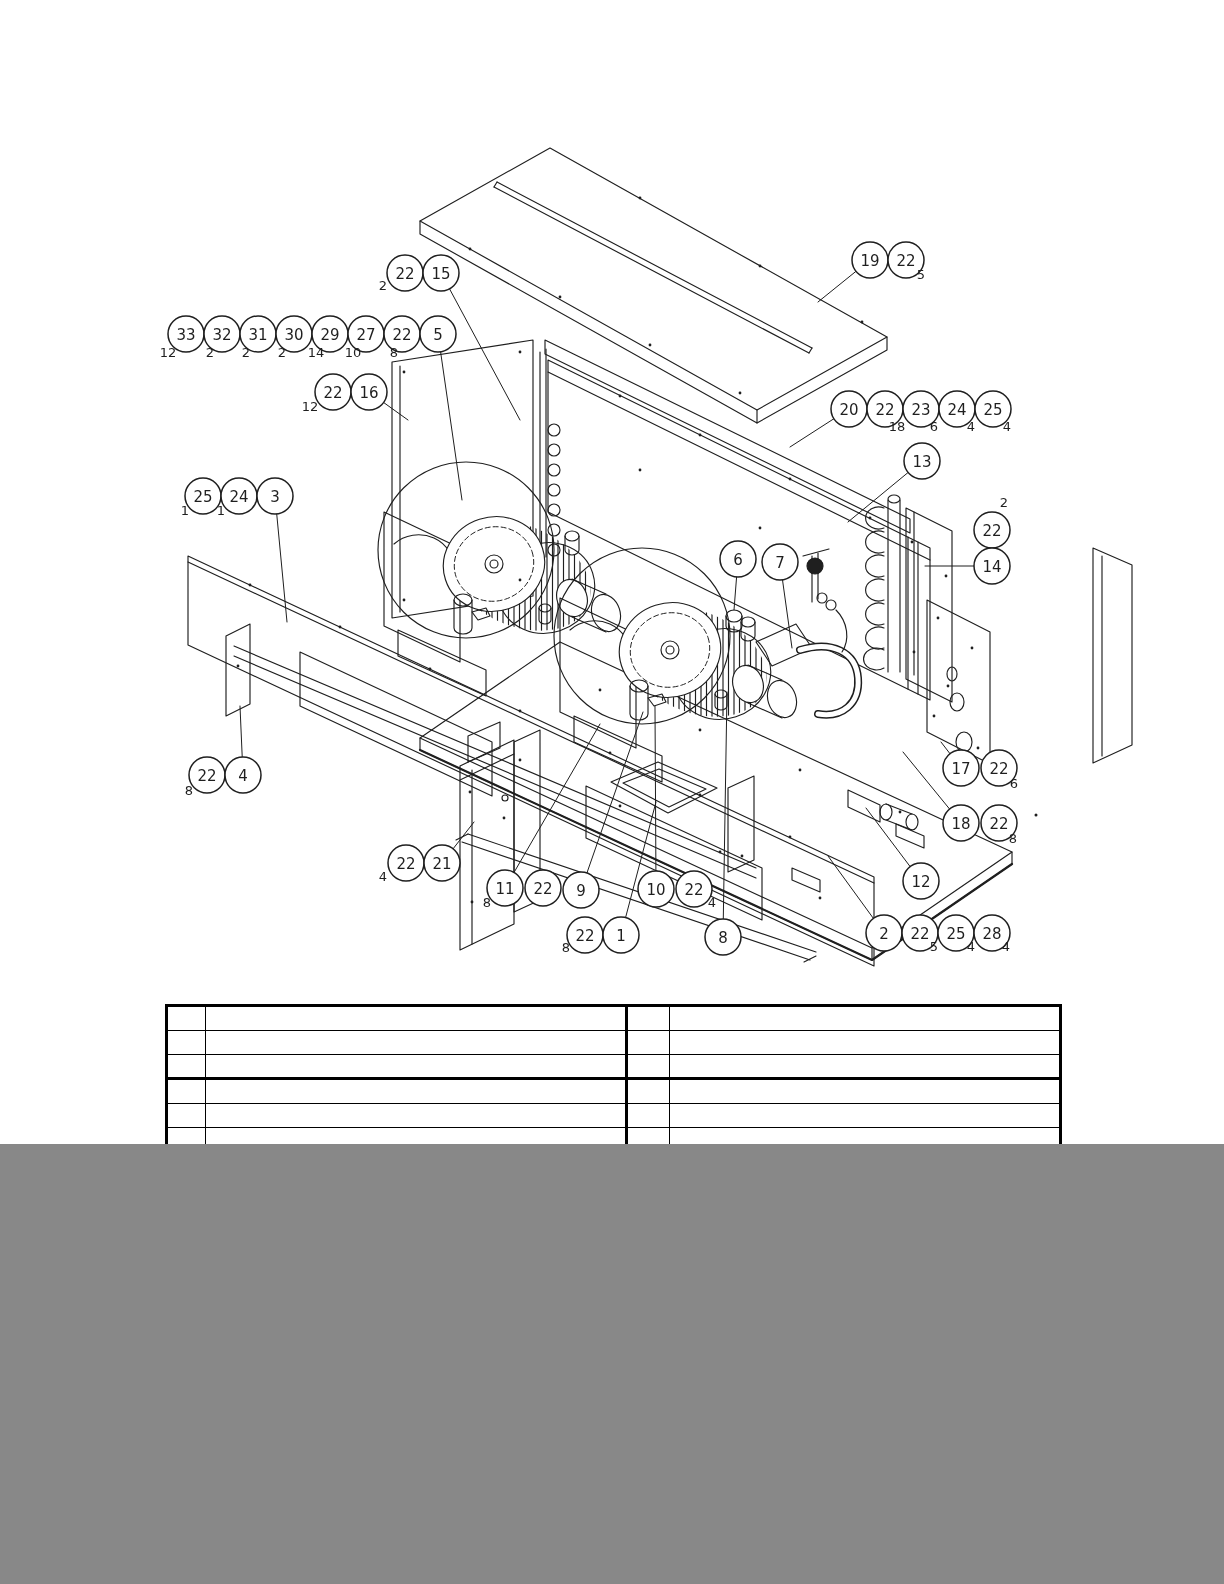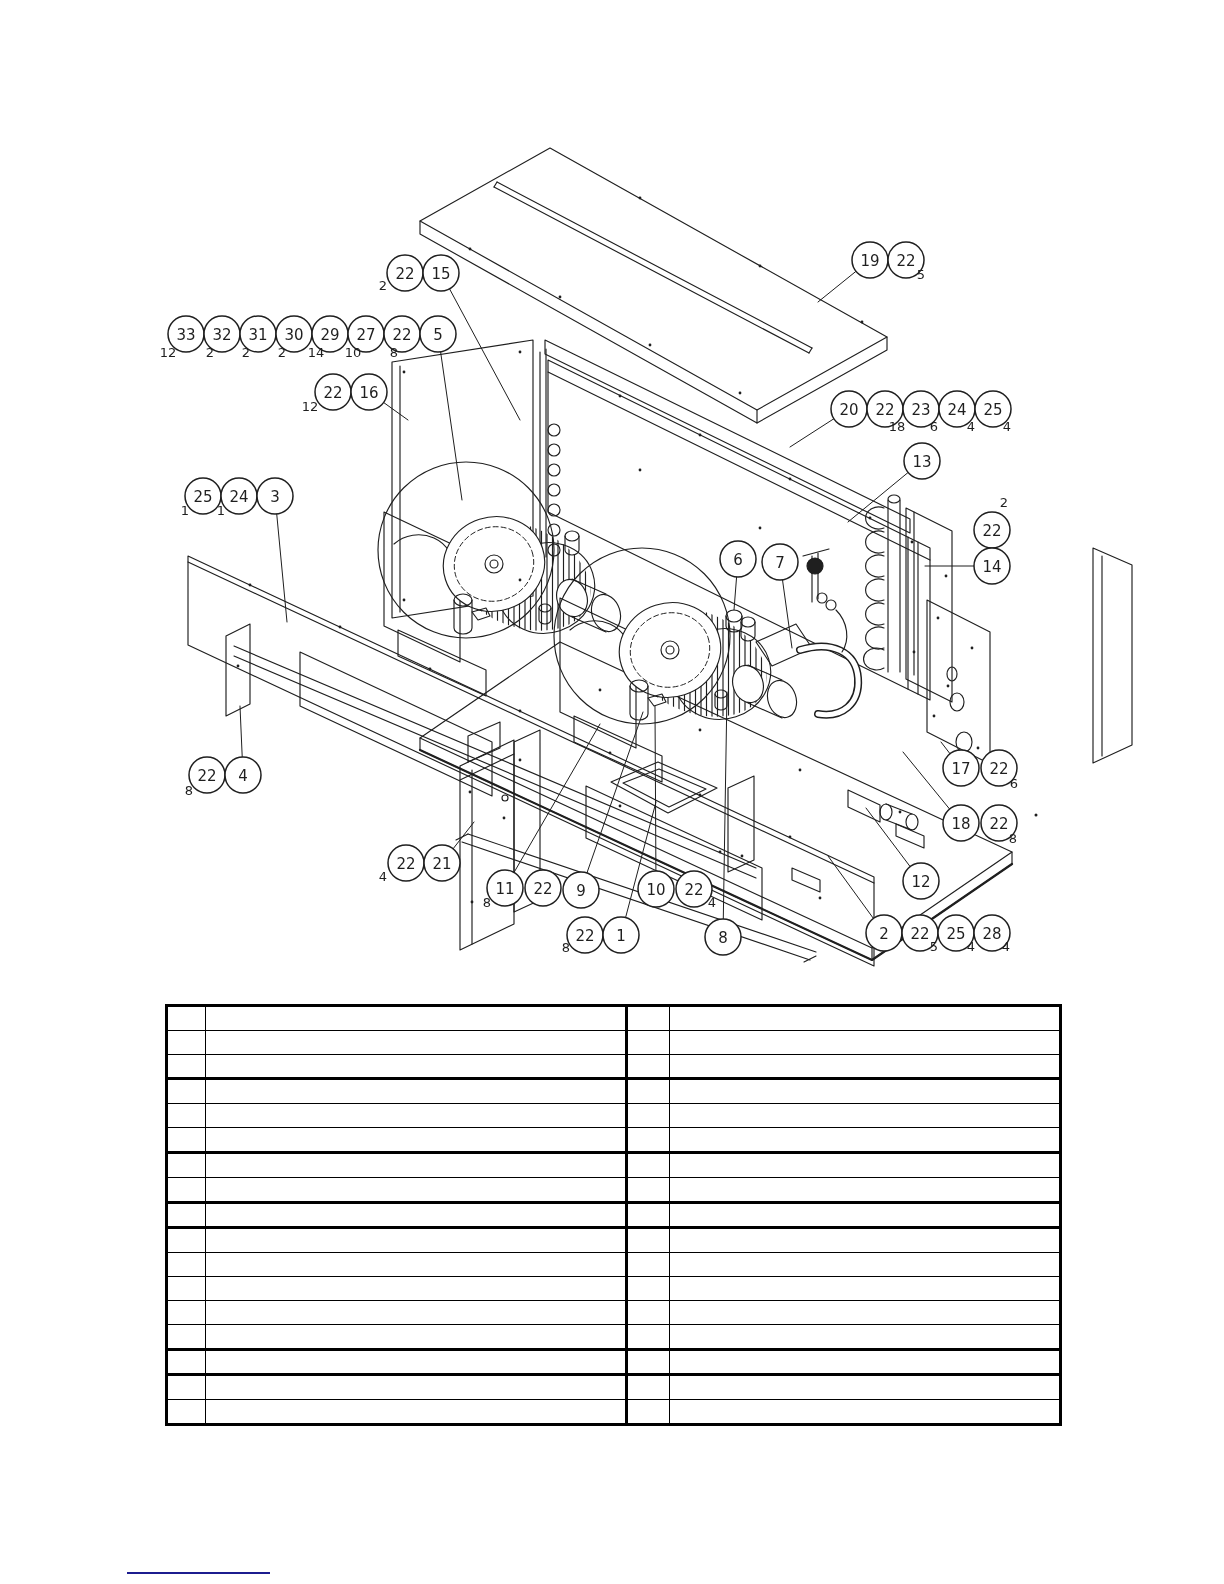--- a/index.html
+++ b/index.html
@@ -1,18 +1,18 @@
 <!DOCTYPE html>
 <html style="--ink: #1f1f1f;"><head>
 <meta charset="utf-8">
 <style>
   :root { --ink: #1f1f1f; }
   * { margin:0; padding:0; box-sizing:border-box; }
   body { background:#888; font-family:"DejaVu Sans", sans-serif; }
-  .page { position:relative; width:1224px; height:1584px; background:#ffffff; margin:0 auto; overflow:hidden; }
+  .page { position:relative; width:1224px; height:1144px; background:#ffffff; margin:0 auto; overflow:hidden; }
   svg.diagram { position:absolute; left:0; top:0; }
   svg.diagram path, svg.diagram line, svg.diagram circle, svg.diagram ellipse, svg.diagram polyline {
     stroke: var(--ink); fill:none; stroke-width:1.15; stroke-linecap:round; stroke-linejoin:round;
   }
   svg.diagram .fw { fill:#ffffff; }
   svg.diagram .dot { fill:var(--ink); stroke:none; }
   svg.diagram .bold { stroke-width:2.2; }
   svg.diagram .thin { stroke-width:0.9; }
   svg.diagram .tube-out { stroke-width:8; }
   svg.diagram .tube-in { stroke:#ffffff; stroke-width:5; }

